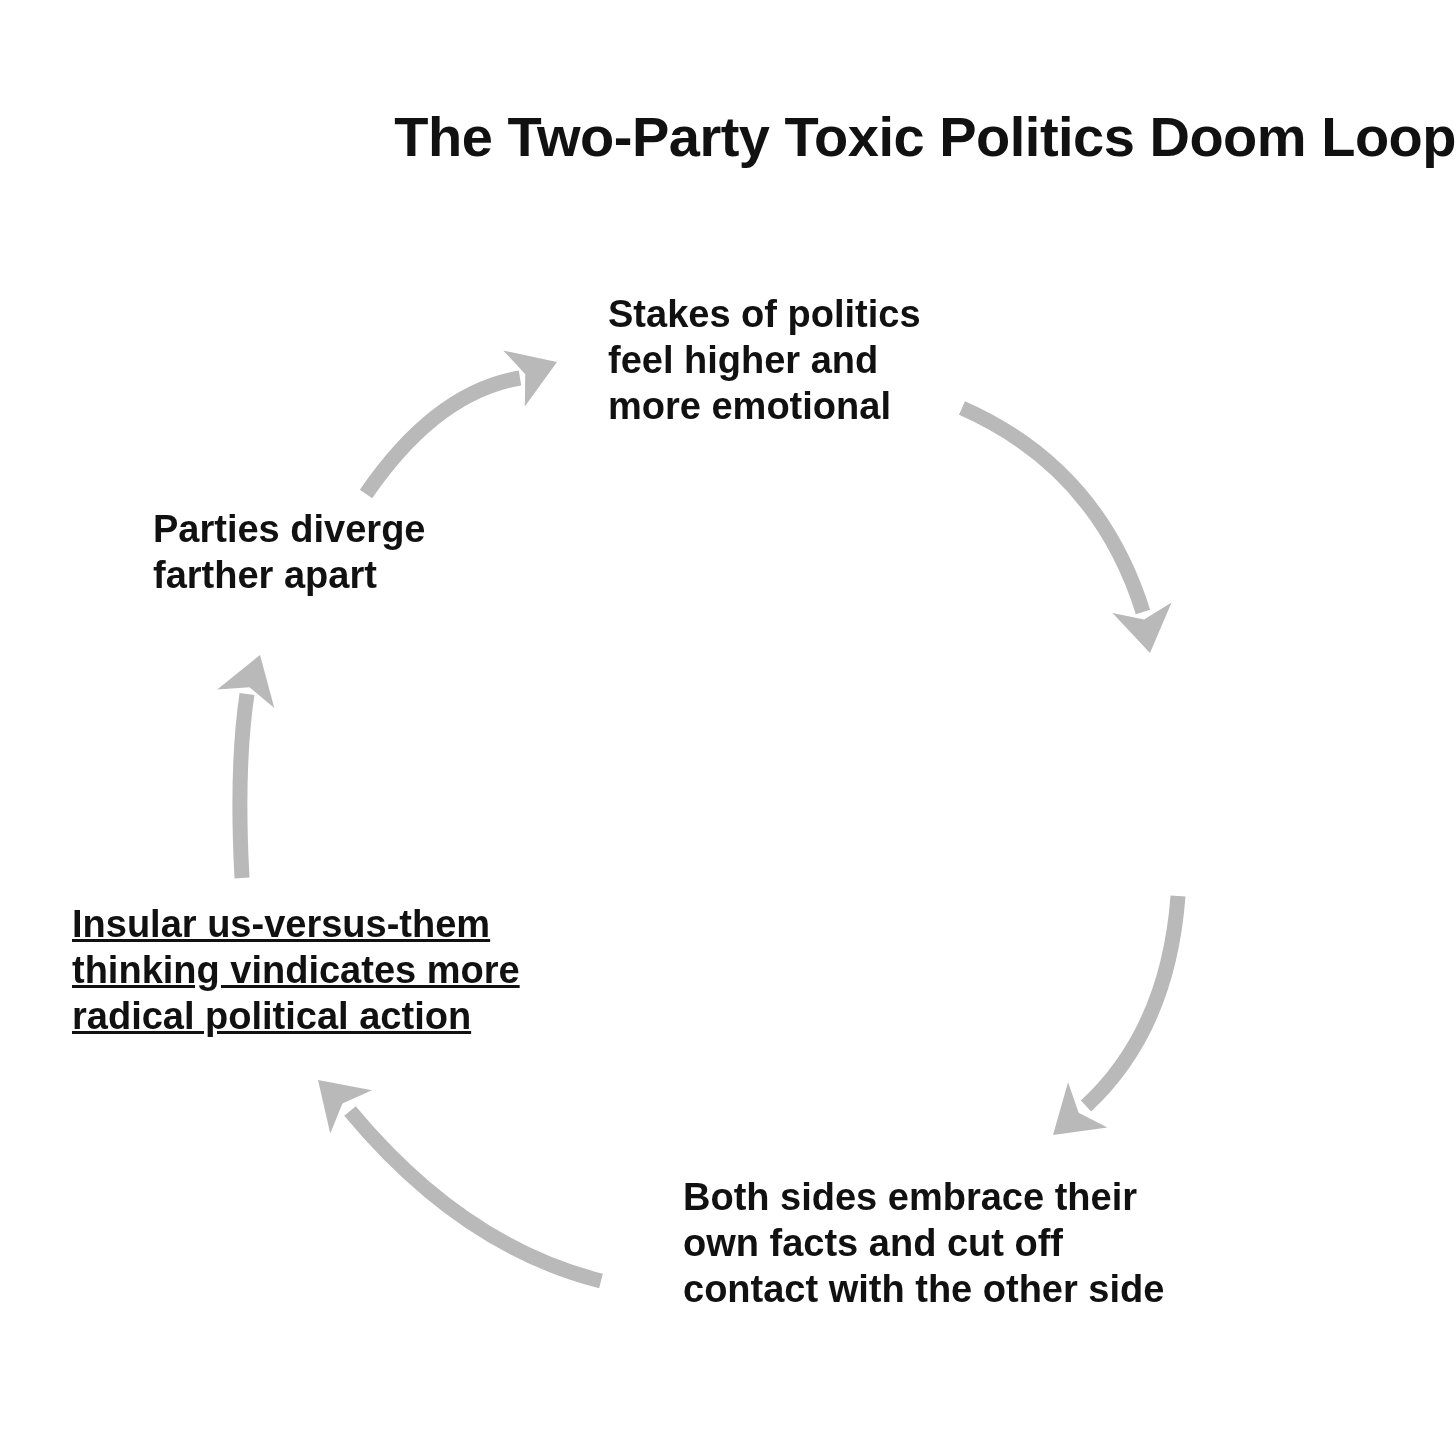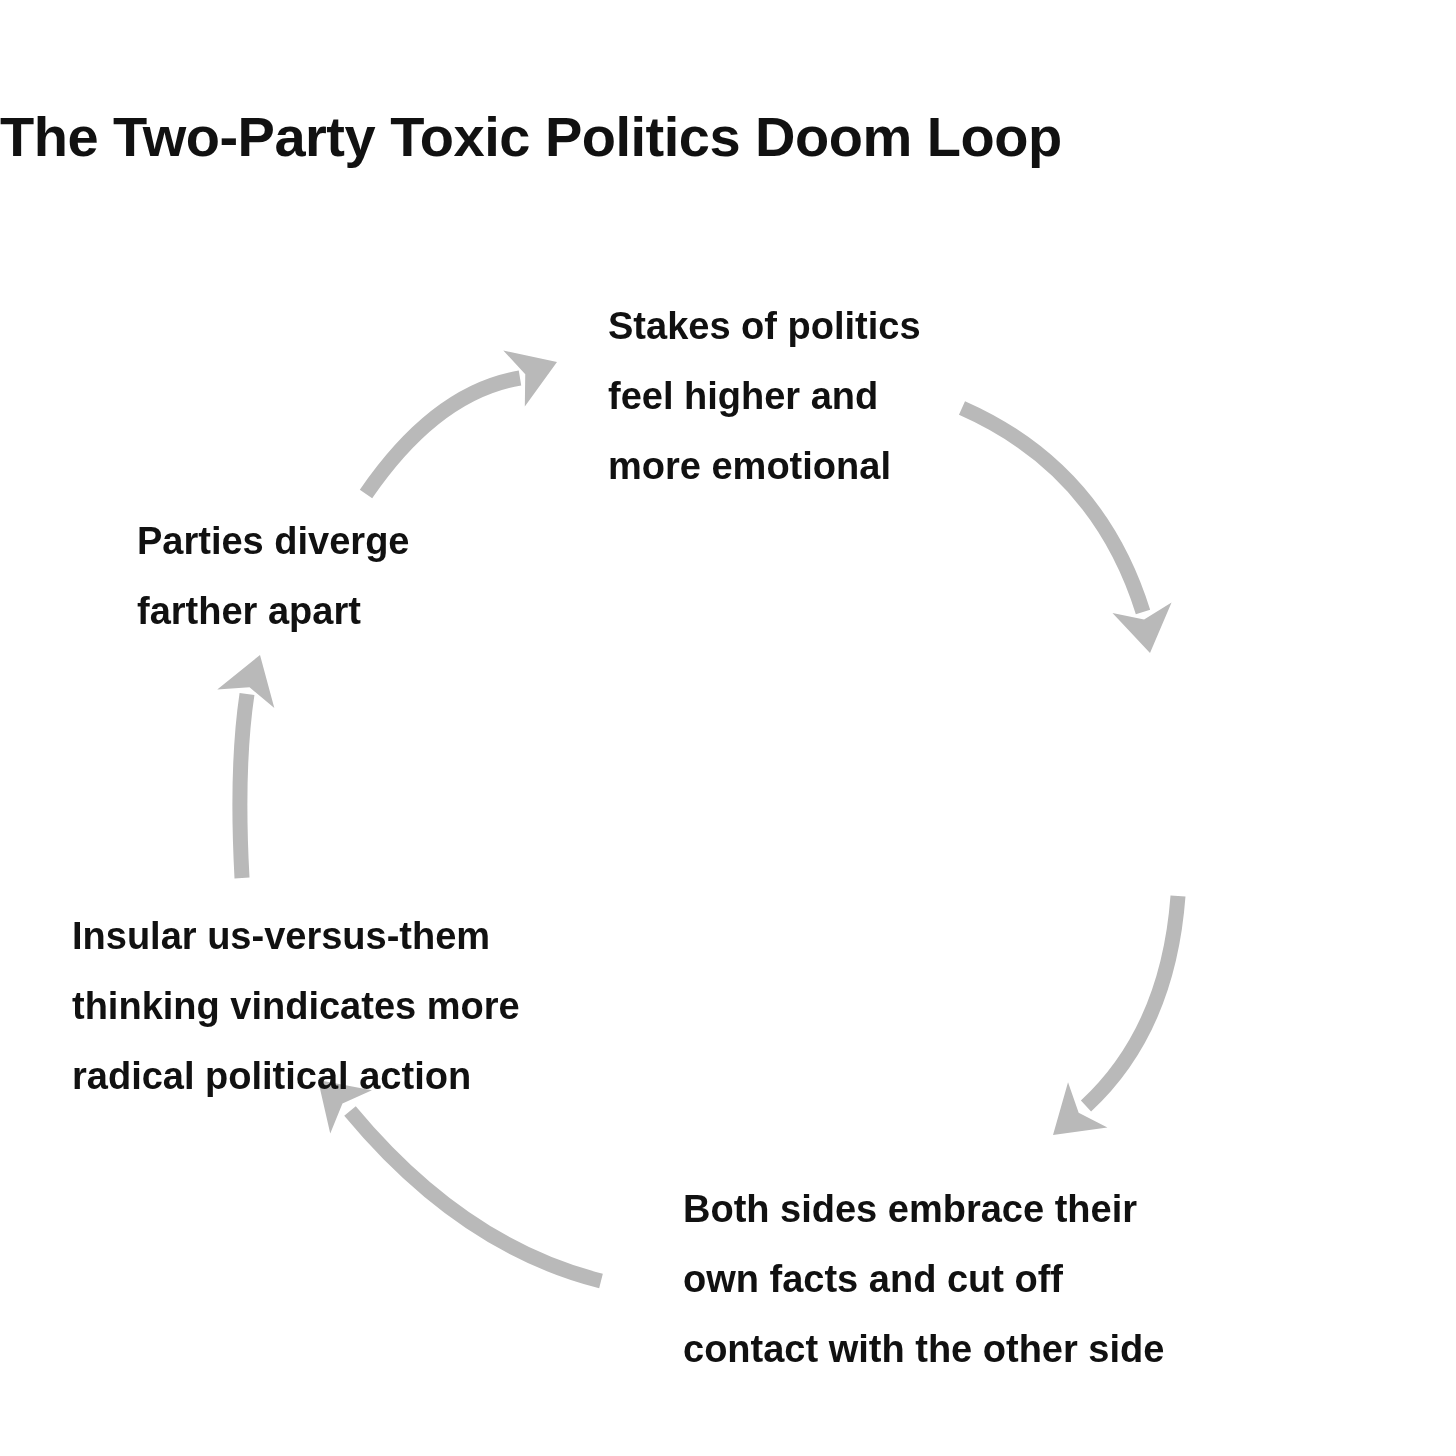--- a/index.html
+++ b/index.html
@@ -15,39 +15,39 @@
     height: 1456px;
     background: var(--background);
     font-family: "Liberation Sans", "DejaVu Sans", sans-serif;
     overflow: hidden;
   }
   .diagram-title {
     position: absolute;
     top: 104px;
     left: 0;
     width: 100%;
-    text-align: left;
+    text-align: right;
     font-size: 56px;
     font-weight: bold;
     color: var(--text);
     letter-spacing: -0.5px;
   }
   .node {
     position: absolute;
     font-size: 38px;
-    line-height: 70px;
+    line-height: 46px;
     font-weight: bold;
     color: var(--text);
     white-space: pre-line;
   }
   .node-stakes  { left: 608px;  top: 291px; }
   .node-threat  { left: 961px;  top: 689px; }
   .node-facts   { left: 638px;  top: 1174px; margin-left: 45px; }
-  .node-insular { left: 72px;   top: 901px; }
-  .node-diverge { left: 137px;  top: 506px; }
+  .node-insular { left: 72px;   top: 901px; text-decoration: underline; }
+  .node-diverge { left: 153px;  top: 506px; }
   .arrow-layer {
     position: absolute;
     left: 0; top: 0;
     width: 1456px;
     height: 1456px;
   }
   .arrow-shaft {
     fill: none;
     stroke: var(--arrow);
     stroke-width: 15px;

